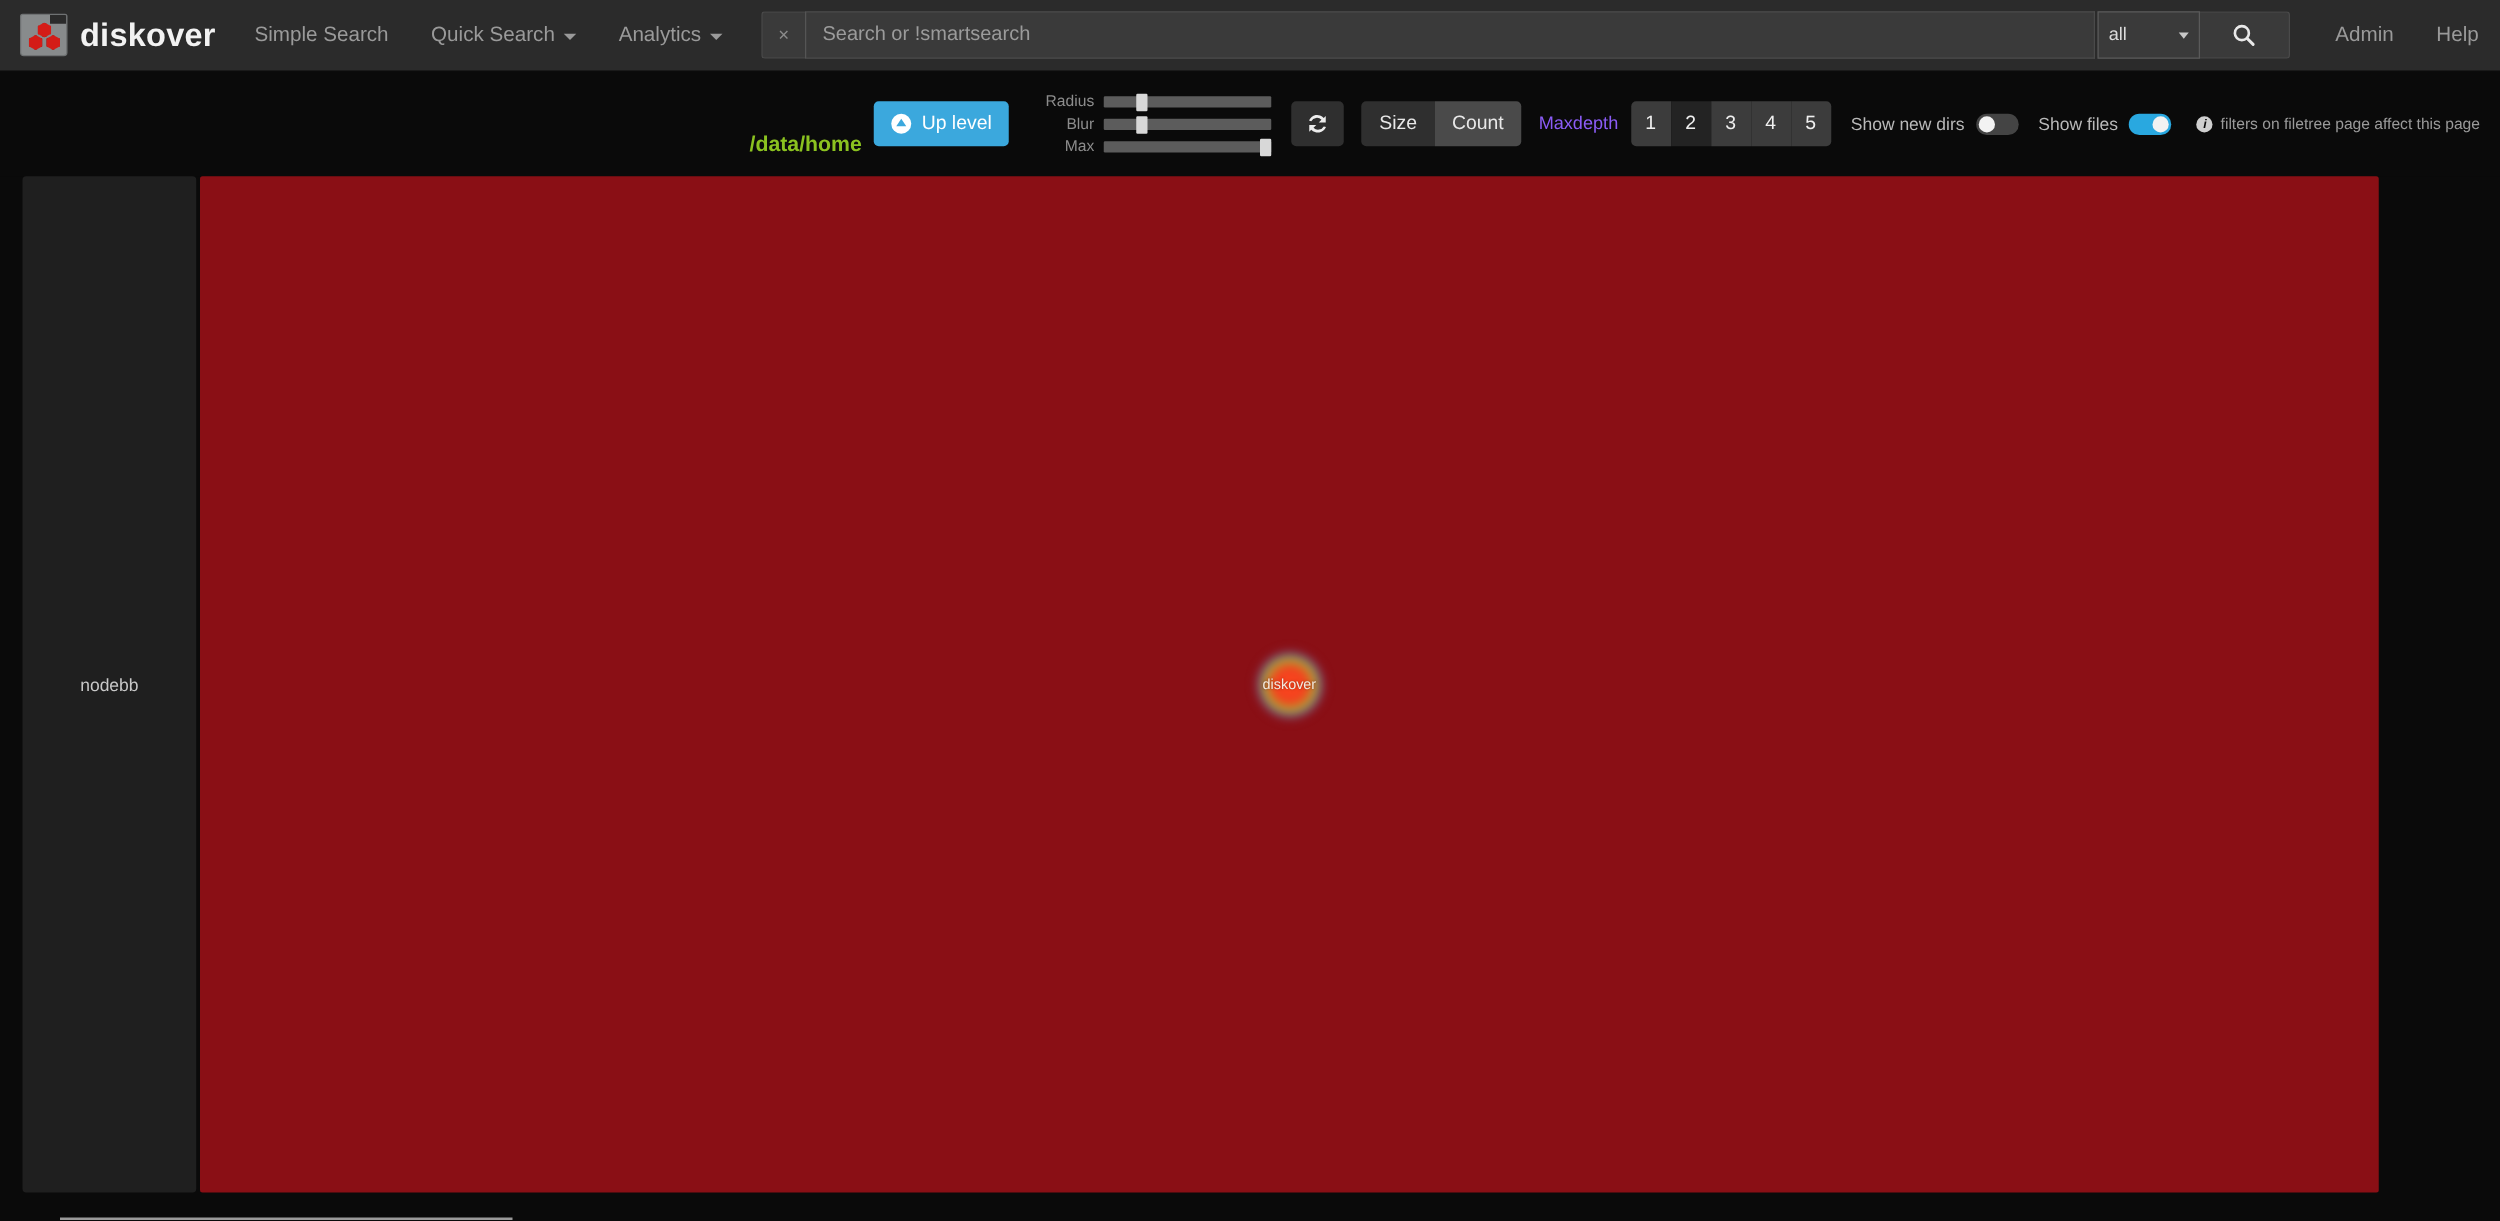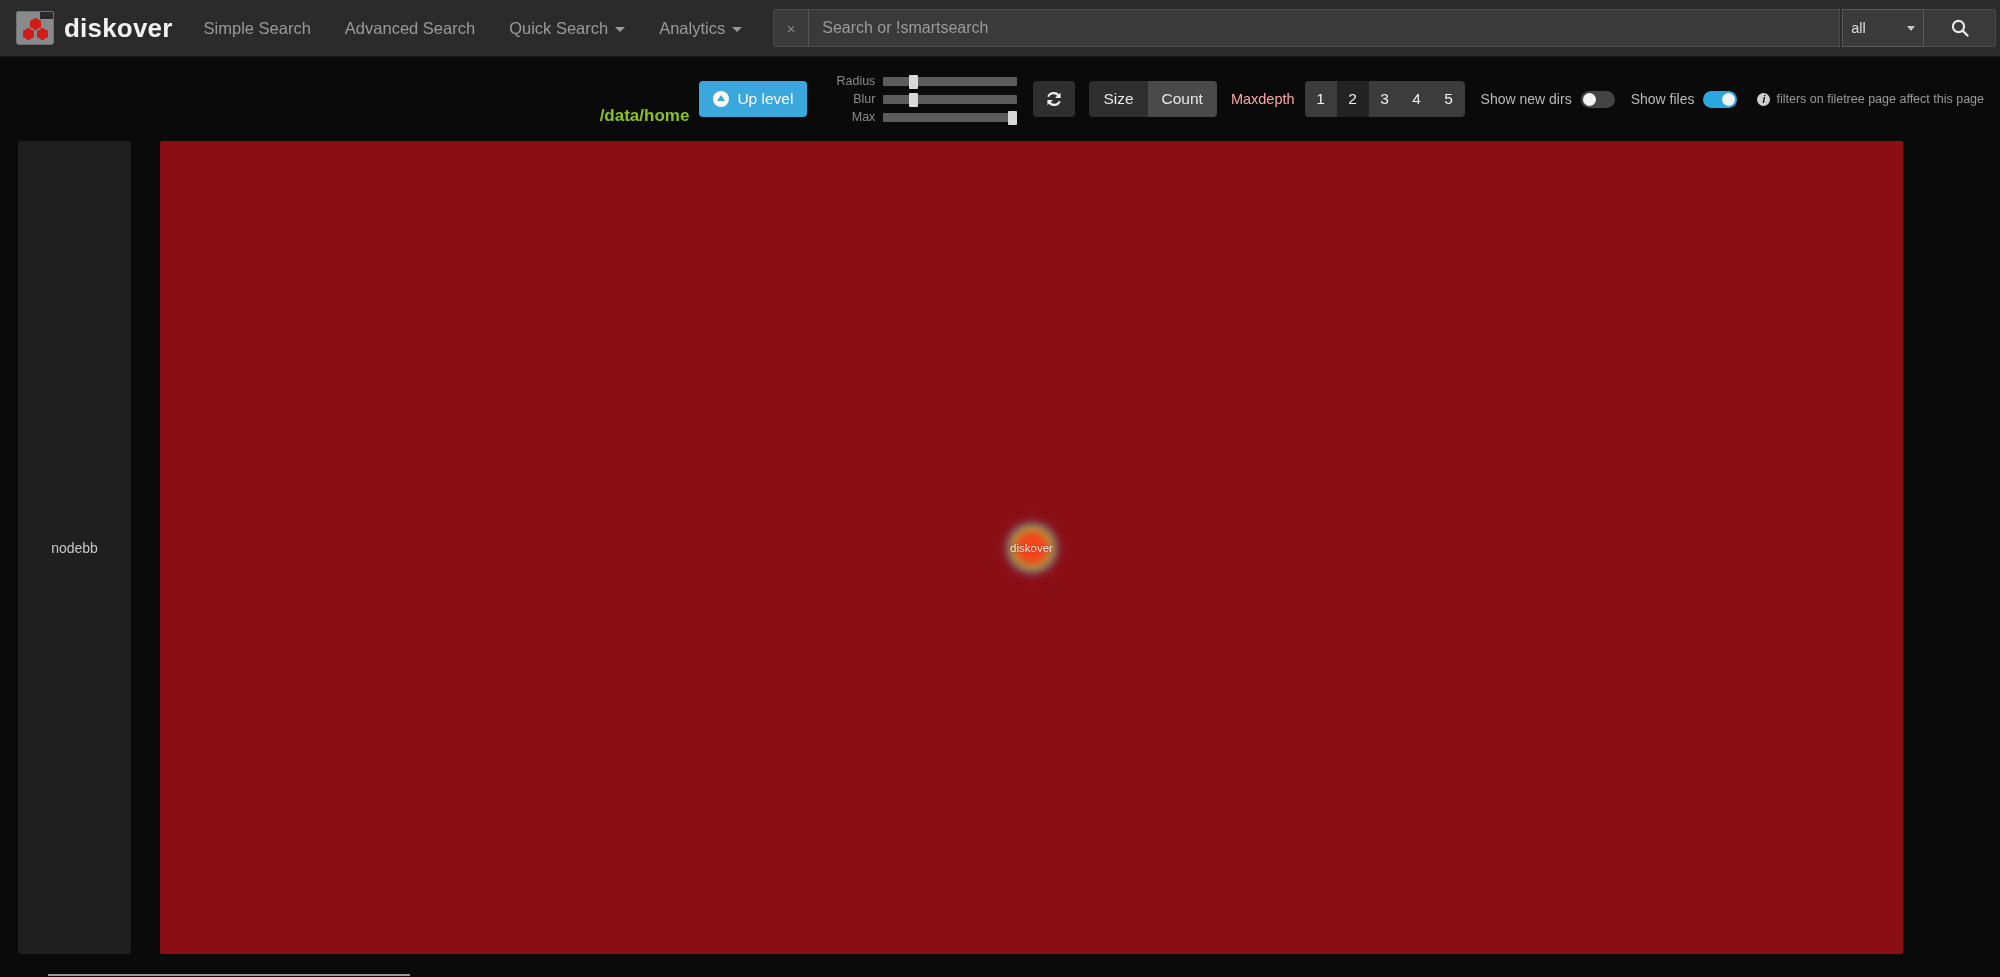--- a/index.html
+++ b/index.html
@@ -165,21 +165,21 @@
     background: #2f2f2f; color: #e8e8e8;
     border: none; font-size: 15.5px;
     font-family: "Liberation Sans", sans-serif;
     display: flex; align-items: center; justify-content: center;
     cursor: pointer;
   }
   .grp-btn:first-child { border-radius: 4px 0 0 4px; }
   .grp-btn:last-child { border-radius: 0 4px 4px 0; }
   .grp-btn.active { background: #4a4a4a; }
   .maxdepth-label {
-    color: #fca5a5; font-size: 14.5px; margin: 0 10px 0 14px;
+    color: #8b5cf6; font-size: 14.5px; margin: 0 10px 0 14px;
   }
   .depth-group { display: flex; }
   .depth-btn {
     width: 32px; height: 36px; background: #3c3c3c;
     color: #f0f0f0; border: none; font-size: 15.5px;
     font-family: "Liberation Sans", sans-serif;
     display: flex; align-items: center; justify-content: center;
     cursor: pointer;
   }
   .depth-btn:first-child { border-radius: 4px 0 0 4px; }
@@ -207,21 +207,21 @@
     width: 13px; height: 13px; border-radius: 50%;
     background: #cfcfcf; color: #0a0a0a;
     font-size: 10px; font-weight: bold;
     display: flex; align-items: center; justify-content: center;
     font-style: italic; flex: none;
   }
 
   
   .sidebar {
     position: absolute; left: 18px; top: 141px;
-    width: 113px; height: 813px;
+    width: 139px; height: 813px;
     background: #1f1f1f;
     border-radius: 3px;
     display: flex; align-items: center; justify-content: center;
   }
   .sidebar-item-label {
     color: #c8c8c8; font-size: 14px;
   }
   .heatmap {
     position: absolute; left: 160px; top: 141px;
     width: 1743px; height: 813px;
@@ -267,23 +267,20 @@
         <div class="hex h3"></div>
       </div>
     </div>
     <span class="brand-name">diskover</span>
   </div>
 
   <div class="nav-link">
     <span>Simple Search</span>
   </div>
   <div class="nav-link">
-    <span>Advanced Search</span>
-  </div>
-  <div class="nav-link">
     <span>Quick Search</span>
     <i class="caret"></i>
   </div>
   <div class="nav-link">
     <span>Analytics</span>
     <i class="caret"></i>
   </div>
 
   <div class="search-wrap">
     <div class="search-clear">

